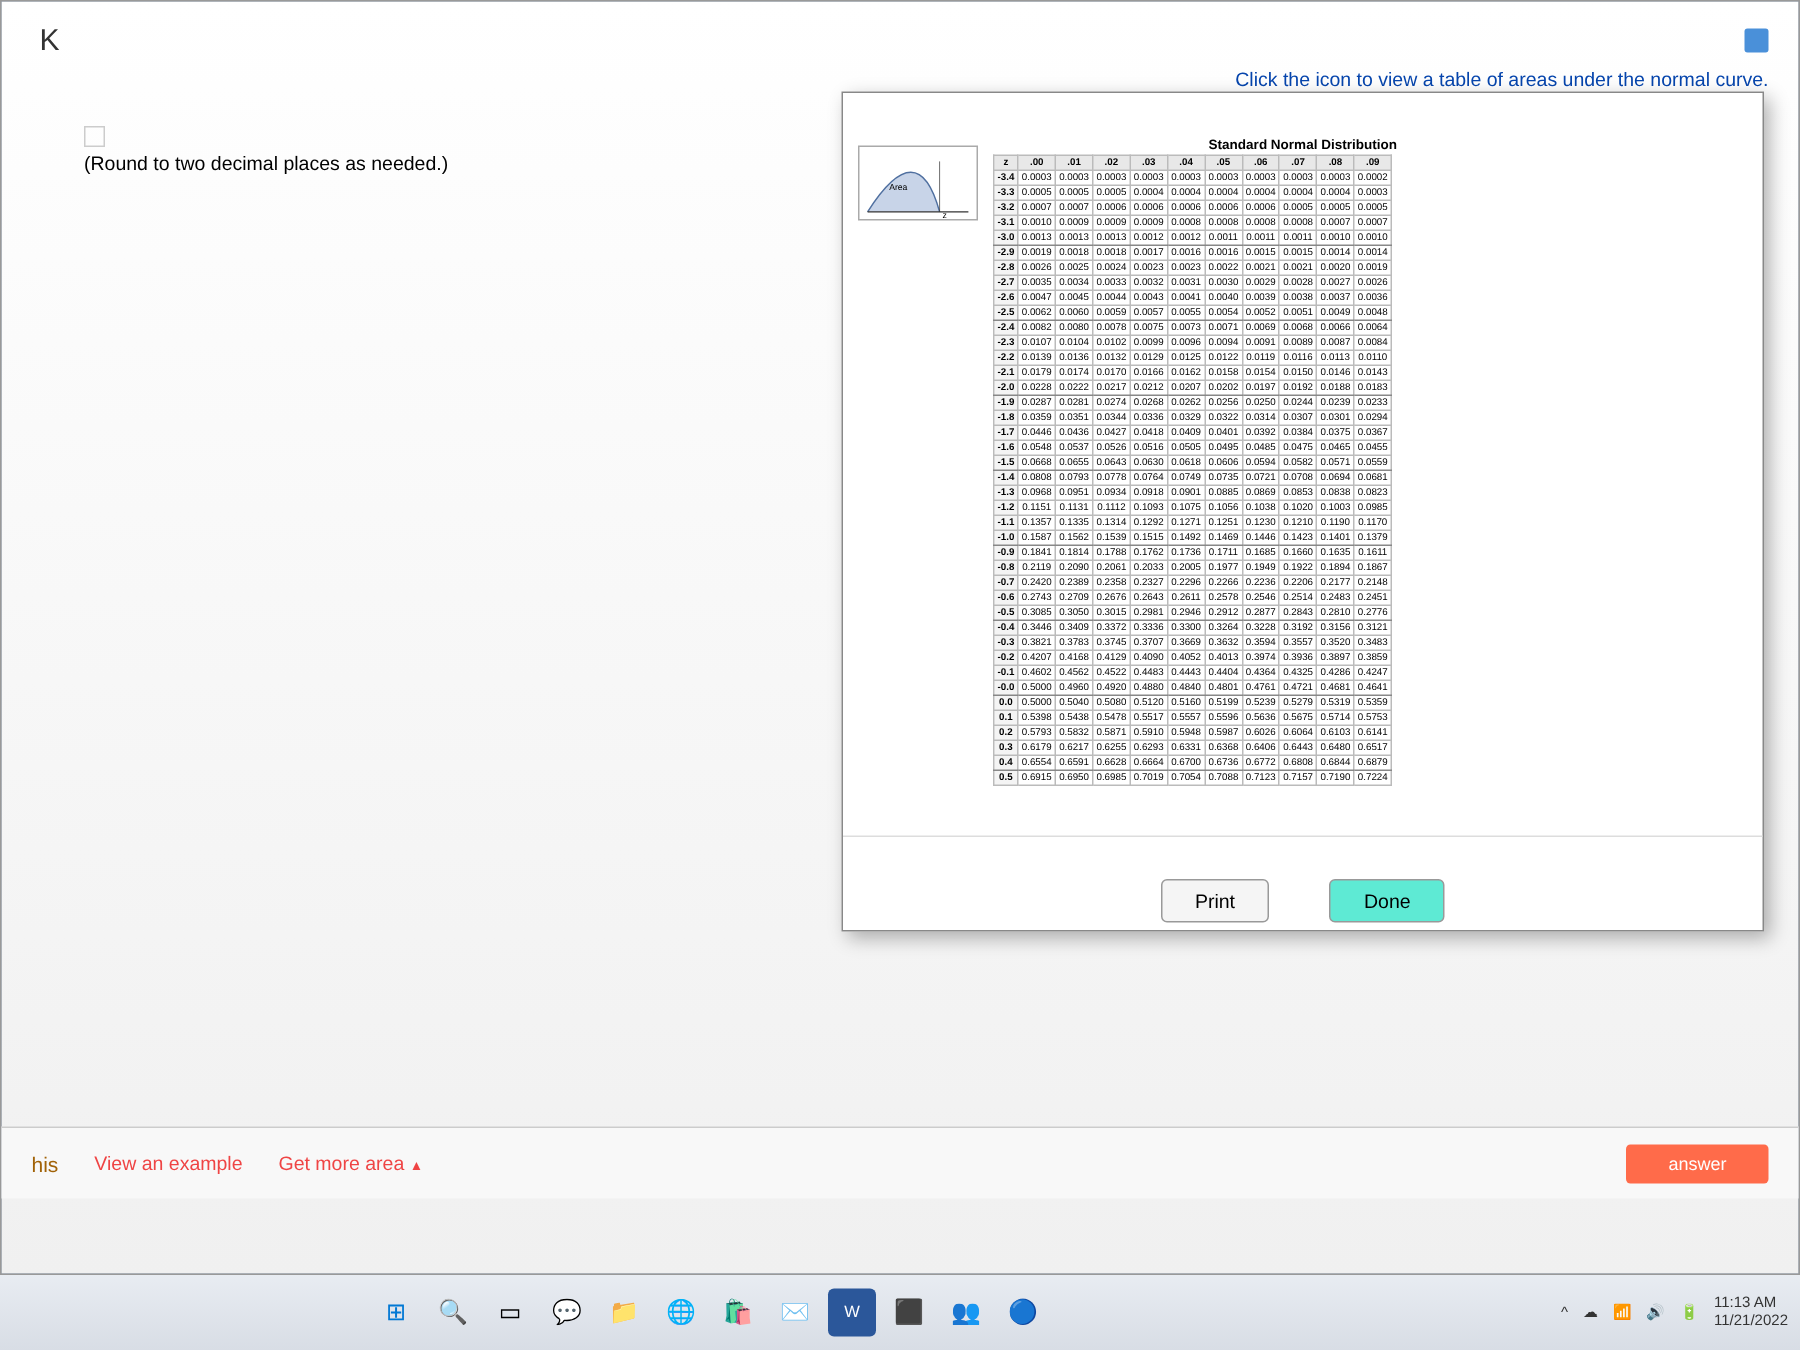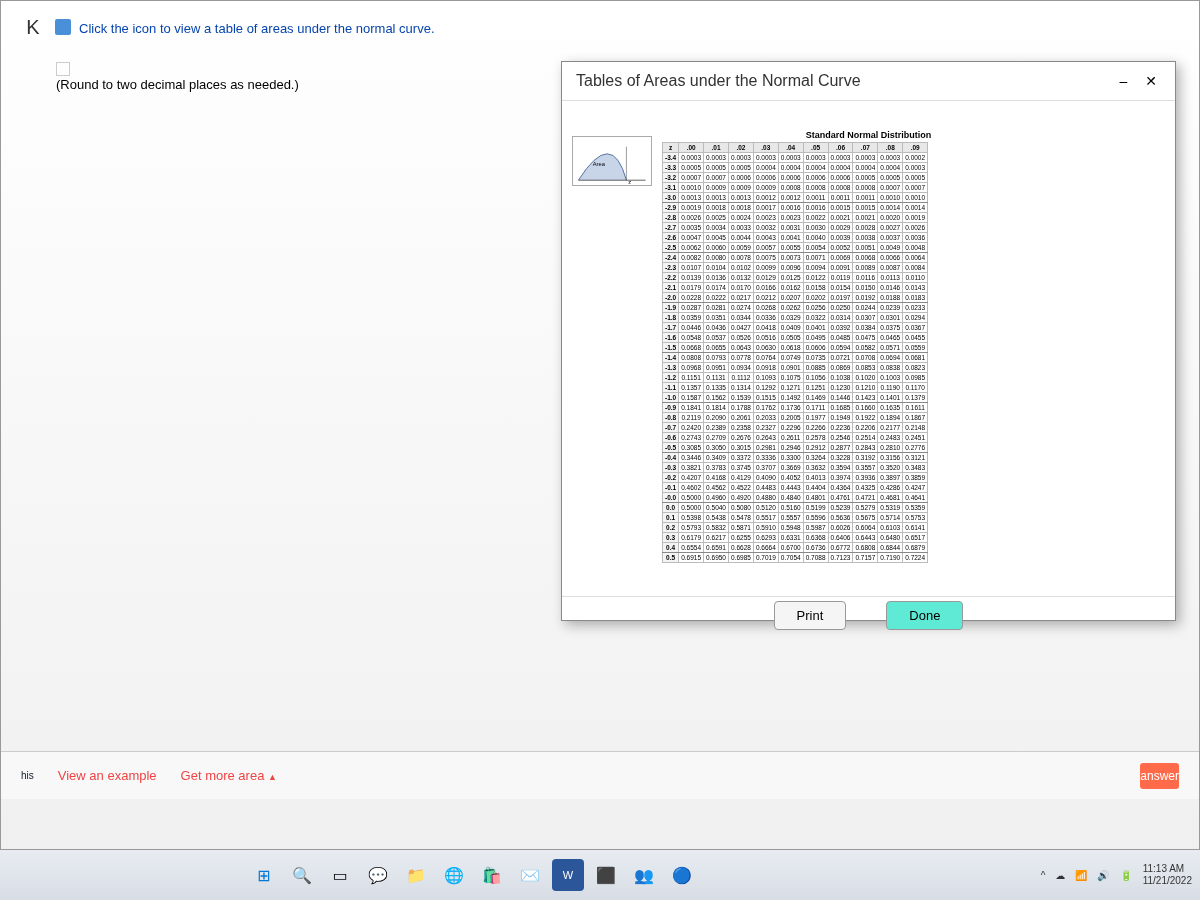--- a/index.html
+++ b/index.html
@@ -3,21 +3,21 @@
 <meta charset="utf-8">
 <style>
 * { box-sizing: border-box; margin: 0; padding: 0; font-family: Arial, sans-serif; }
 body { width: 1200px; height: 900px; background: #8a9db5; overflow: hidden; position: relative; }
 
 .main-window { position: absolute; top: 0; left: 0; right: 0; bottom: 50px; background: linear-gradient(to bottom, #fff 0%, #f0f0f0 100%); border: 1px solid #999; }
 
 .question-area { padding: 10px 20px; display: flex; align-items: flex-start; gap: 10px; }
 .back-icon { width: 24px; height: 24px; display: flex; align-items: center; justify-content: center; font-size: 20px; color: #333; margin-top: 4px; cursor: pointer; }
 .question-text { flex: 1; font-size: 13px; color: #222; line-height: 1.5; }
-.link-row { display: flex; align-items: flex-start; gap: 8px; margin-top: 8px; }
+.link-row { display: flex; align-items: flex-end; gap: 8px; margin-top: 8px; flex-direction: column; }
 .table-link-icon { width: 16px; height: 16px; background: #4a90d9; border-radius: 2px; display: inline-block; }
 .clickable-link { color: #0645ad; cursor: pointer; }
 
 .answer-area { padding: 10px 20px 10px 55px; }
 .answer-box { border: 1px solid #ccc; width: 14px; height: 14px; display: inline-block; vertical-align: middle; margin-right: 6px; }
 .answer-text { font-size: 13px; }
 
 .popup-window { position: absolute; top: 60px; left: 560px; width: 615px; height: 560px; background: #fff; border: 1px solid #888; box-shadow: 4px 4px 12px rgba(0,0,0,0.3); }
 .popup-header { display: flex; justify-content: space-between; align-items: center; padding: 10px 14px; border-bottom: 1px solid #ddd; }
 .popup-title { font-size: 16px; color: #333; }
@@ -26,27 +26,27 @@
 
 .popup-body { padding: 8px; height: 470px; overflow: hidden; position: relative; margin-top: 25px; }
 .curve-diagram { position: absolute; top: 10px; left: 10px; width: 80px; height: 50px; border: 1px solid #aaa; }
 .ztable-title { position: absolute; top: 4px; left: 50%; transform: translateX(-50%); font-size: 9px; font-weight: bold; }
 .ztable { position: absolute; top: 16px; left: 100px; right: 8px; font-size: 6.5px; border-collapse: collapse; }
 .ztable th, .ztable td { border: 1px solid #bbb; padding: 1px 2px; text-align: center; }
 .ztable th { background: #e8e8e8; font-weight: bold; }
 .ztable td.zcol { font-weight: bold; background: #f4f4f4; }
 .ztable tbody tr:nth-child(5n) td { border-bottom: 1.5px solid #888; }
 
-.popup-footer { display: flex; justify-content: center; gap: 40px; padding: 4px; border-top: 1px solid #ddd; }
+.popup-footer { display: flex; justify-content: center; gap: 40px; padding: 28px; border-top: 1px solid #ddd; }
 .popup-btn { padding: 6px 22px; border: 1px solid #999; border-radius: 4px; background: #f5f5f5; cursor: pointer; font-size: 13px; }
 .popup-btn.done { background: #5eead4; }
 
 .bottom-bar { position: absolute; bottom: 50px; left: 0; right: 0; height: 48px; background: #f8f8f8; border-top: 1px solid #ccc; display: flex; align-items: center; padding: 0 20px; gap: 24px; }
 .bottom-link { color: #ef4444; font-size: 13px; cursor: pointer; text-decoration: none; }
-.answer-btn { margin-left: auto; padding: 6px 0; background: #ff6b4a; color: #fff; border: none; border-radius: 3px; cursor: pointer; font-size: 12px; }
+.answer-btn { margin-left: auto; padding: 6px 28px; background: #ff6b4a; color: #fff; border: none; border-radius: 3px; cursor: pointer; font-size: 12px; }
 
 .taskbar { position: absolute; bottom: 0; left: 0; right: 0; height: 50px; background: linear-gradient(to top, #d8dde5, #e8ecf2); display: flex; align-items: center; padding: 0 8px; }
 .taskbar-icons { display: flex; gap: 6px; margin-left: 240px; }
 .taskbar-icon { width: 32px; height: 32px; border-radius: 4px; display: flex; align-items: center; justify-content: center; font-size: 16px; cursor: pointer; }
 .taskbar-right { margin-left: auto; display: flex; align-items: center; gap: 10px; font-size: 10px; color: #333; }
 .clock { line-height: 1.2; }
 </style>
 </head>
 <body>
 
@@ -61,27 +61,20 @@
       </div>
     </div>
   </div>
 
   <div class="answer-area">
     <span class="answer-box"></span>
     <div class="answer-text">(Round to two decimal places as needed.)</div>
   </div>
 
   <div class="popup-window">
-    <div class="popup-header">
-      <div class="popup-title">Tables of Areas under the Normal Curve</div>
-      <div class="popup-controls">
-        <span class="popup-ctrl">–</span>
-        <span class="popup-ctrl">✕</span>
-      </div>
-    </div>
 
     <div class="popup-body">
       <svg class="curve-diagram" viewBox="0 0 80 50">
         <path d="M5,45 Q40,-10 55,45" fill="#c8d4e8" stroke="#5070a0" stroke-width="1"></path>
         <line x1="5" y1="45" x2="75" y2="45" stroke="#333" stroke-width="0.8"></line>
         <line x1="55" y1="10" x2="55" y2="45" stroke="#333" stroke-width="0.5"></line>
         <text x="20" y="30" font-size="6">Area</text>
         <text x="57" y="49" font-size="6">z</text>
       </svg>
       <div class="ztable-title">Standard Normal Distribution</div>
@@ -639,21 +632,21 @@
       </table>
     </div>
 
     <div class="popup-footer">
       <button class="popup-btn">Print</button>
       <button class="popup-btn done">Done</button>
     </div>
   </div>
 
   <div class="bottom-bar">
-    <span style="color:#0f172a;font-size:10px;">his</span>
+    <span style="color:#a16207;font-size:14px;">his</span>
     <a class="bottom-link">View an example</a>
     <a class="bottom-link"><span>Get more area</span> <span style="font-size:9px;">▲</span></a>
     <button class="answer-btn">answer</button>
   </div>
 
 </div>
 
 <div class="taskbar">
   <div class="taskbar-icons">
     <div class="taskbar-icon" style="color:#0078d4;">⊞</div>

